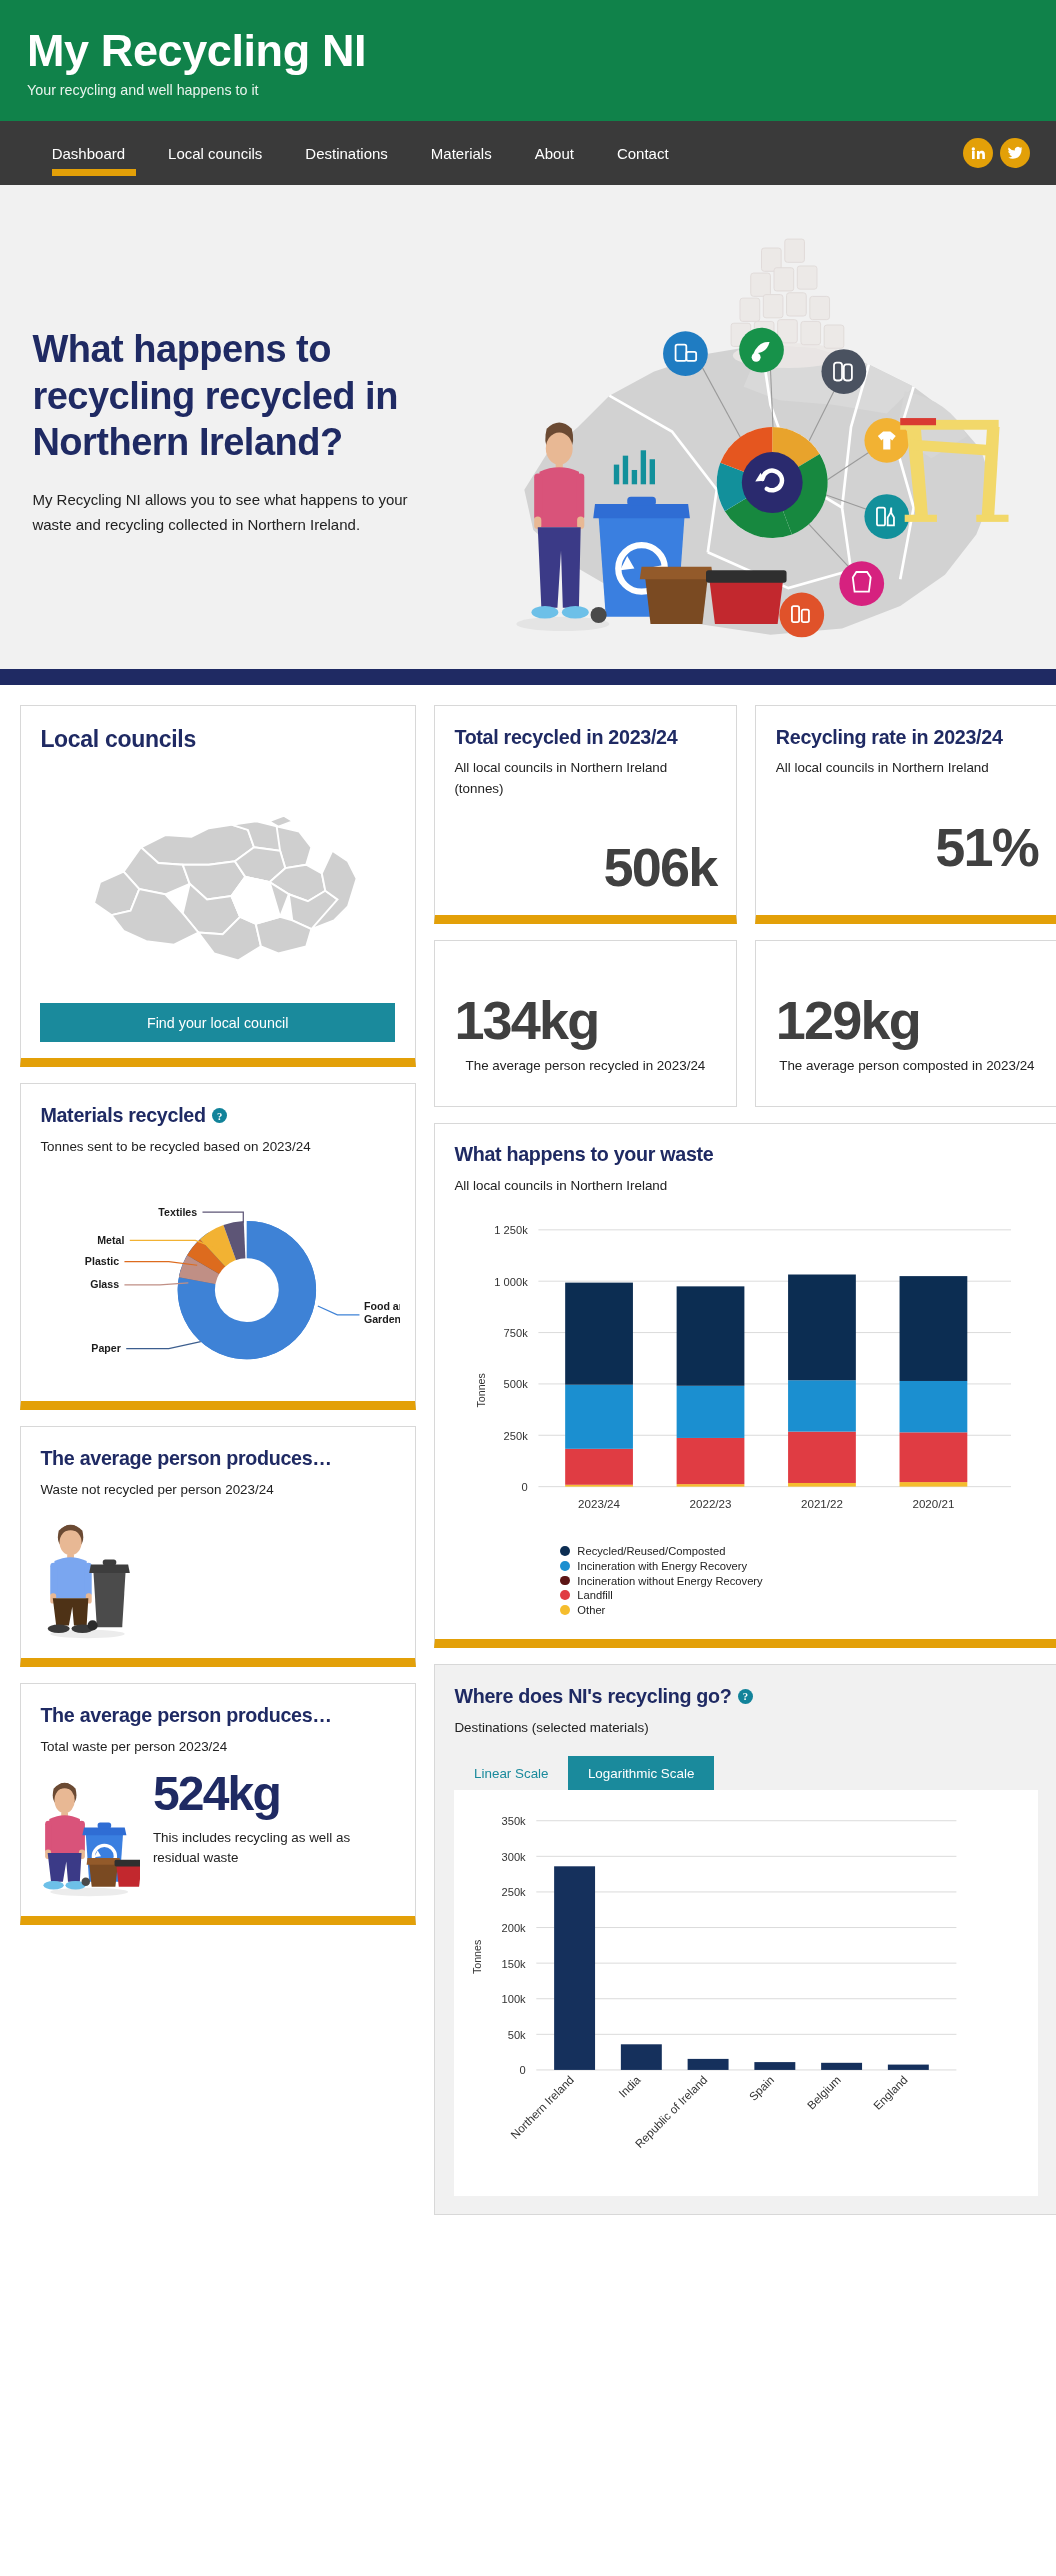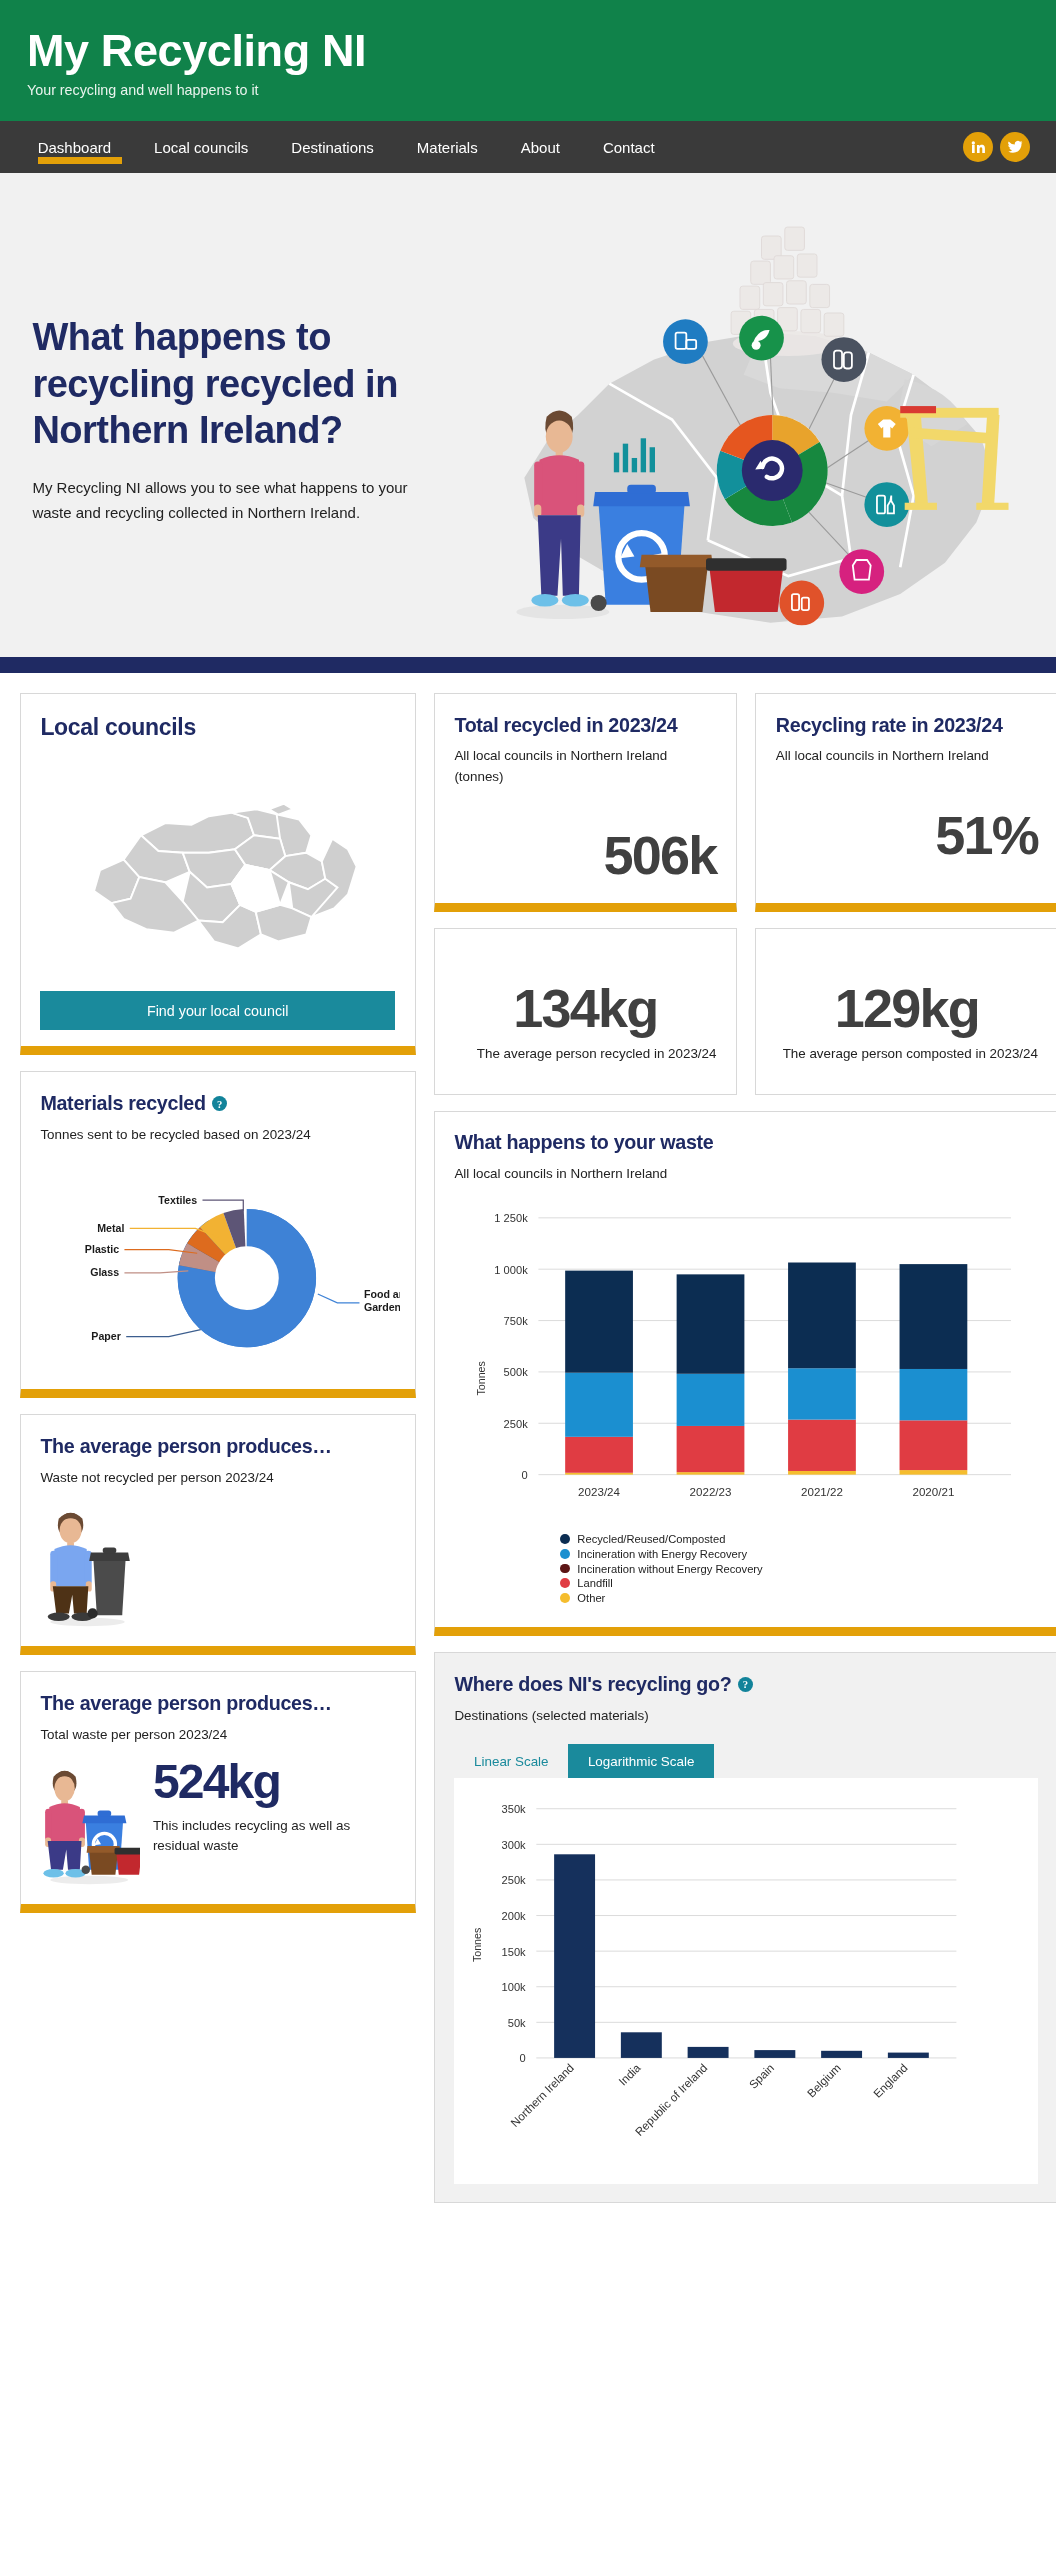--- a/index.html
+++ b/index.html
@@ -25,24 +25,24 @@
   }
   .site-tagline {
     font-size: 14.3px;
     color: #eaf4ee;
     margin-top: 8px;
   }
 
   
   .nav-bar {
     background: #3a3a3a;
-    height: 52px;
+    height: 64px;
     display: flex;
     align-items: center;
-    padding: 0 27px;
+    padding: 0 41px;
     position: relative;
   }
   .nav-items { display: flex; align-items: center; height: 100%; gap: 0; }
   .nav-item {
     color: #ffffff;
     font-size: 15px;
     padding: 0 21.5px;
     height: 100%;
     display: flex;
     align-items: center;
@@ -174,24 +174,24 @@
   .stat-big {
     font-size: 54px;
     font-weight: bold;
     color: #404040;
     text-align: right;
     letter-spacing: -1.8px;
     line-height: 1;
     margin-top: 41px;
     margin-bottom: 5.4px;
   }
-  .stat-big.centered { text-align: center; margin-top: 21.5px; }
+  .stat-big.centered { text-align: left; margin-top: 21.5px; }
   .stat-caption {
     font-size: 13.4px;
-    text-align: right;
+    text-align: center;
     line-height: 1.5;
     margin-top: 9px;
     color: #222;
   }
 
   
   .person-row { display: flex; align-items: flex-start; gap: 12.5px; margin-top: 12.5px; }
   .person-art { width: 100px; flex: none; }
   .person-val { flex: 1; }
   .person-num {

